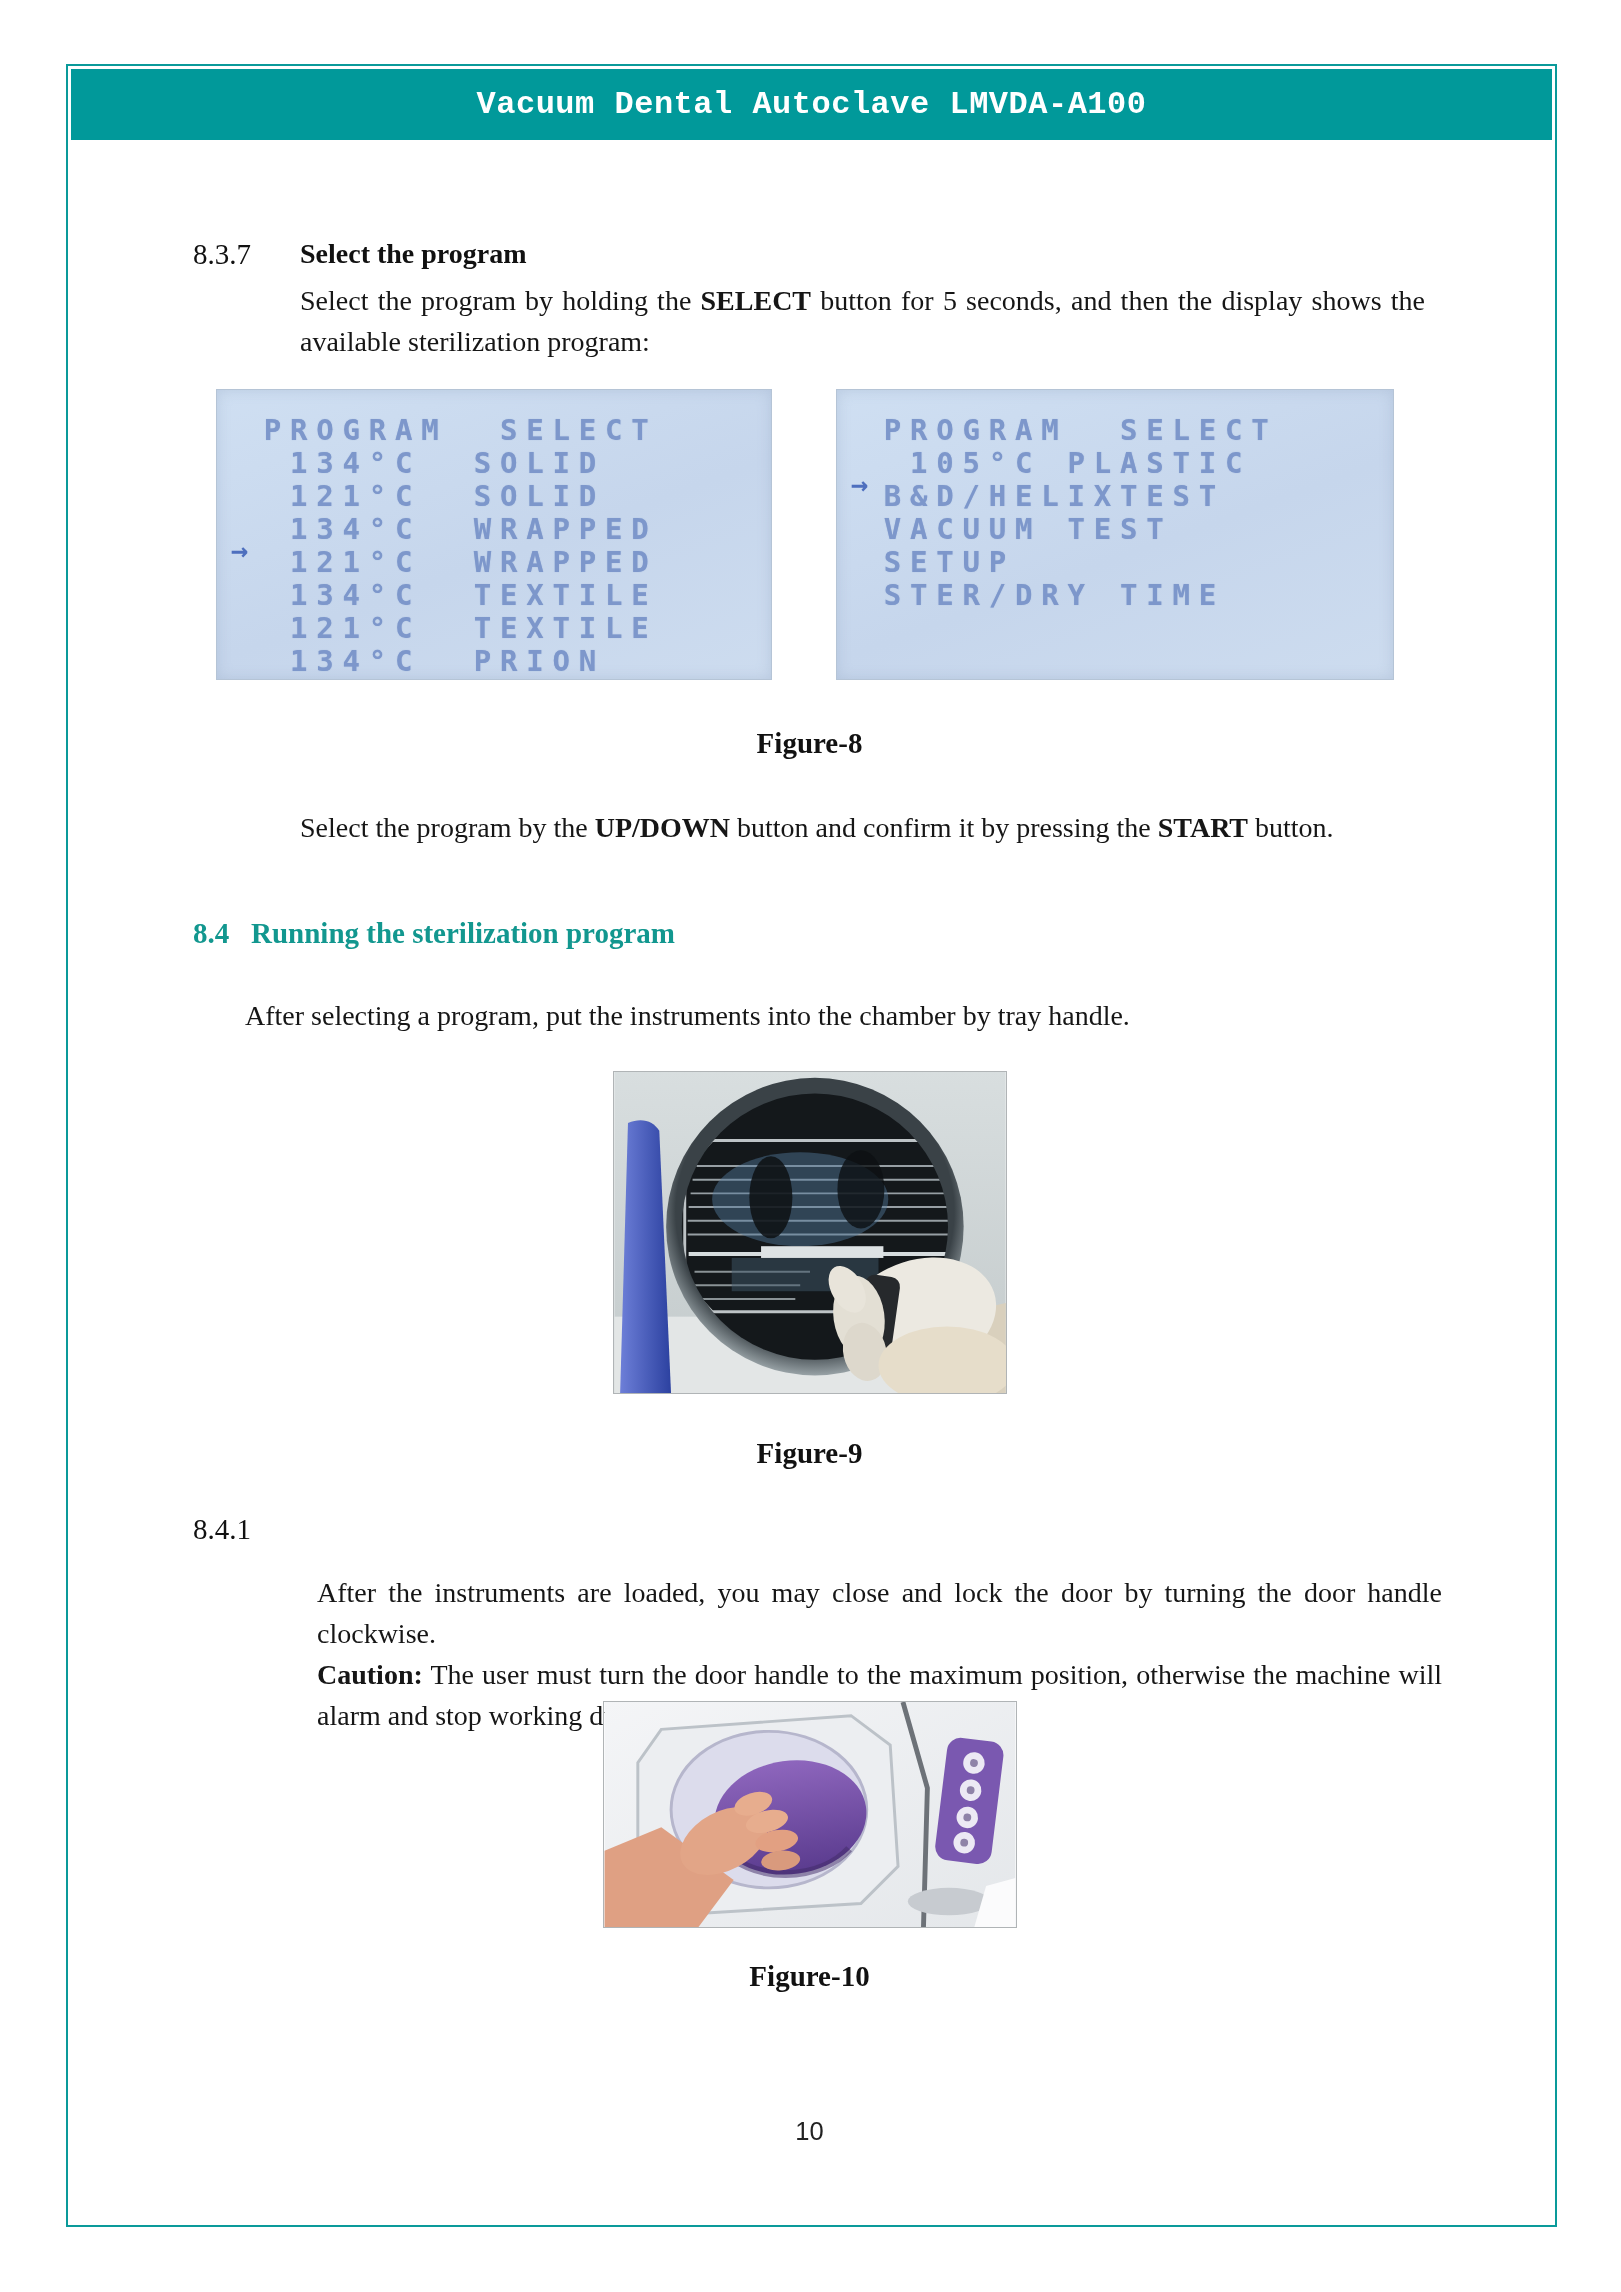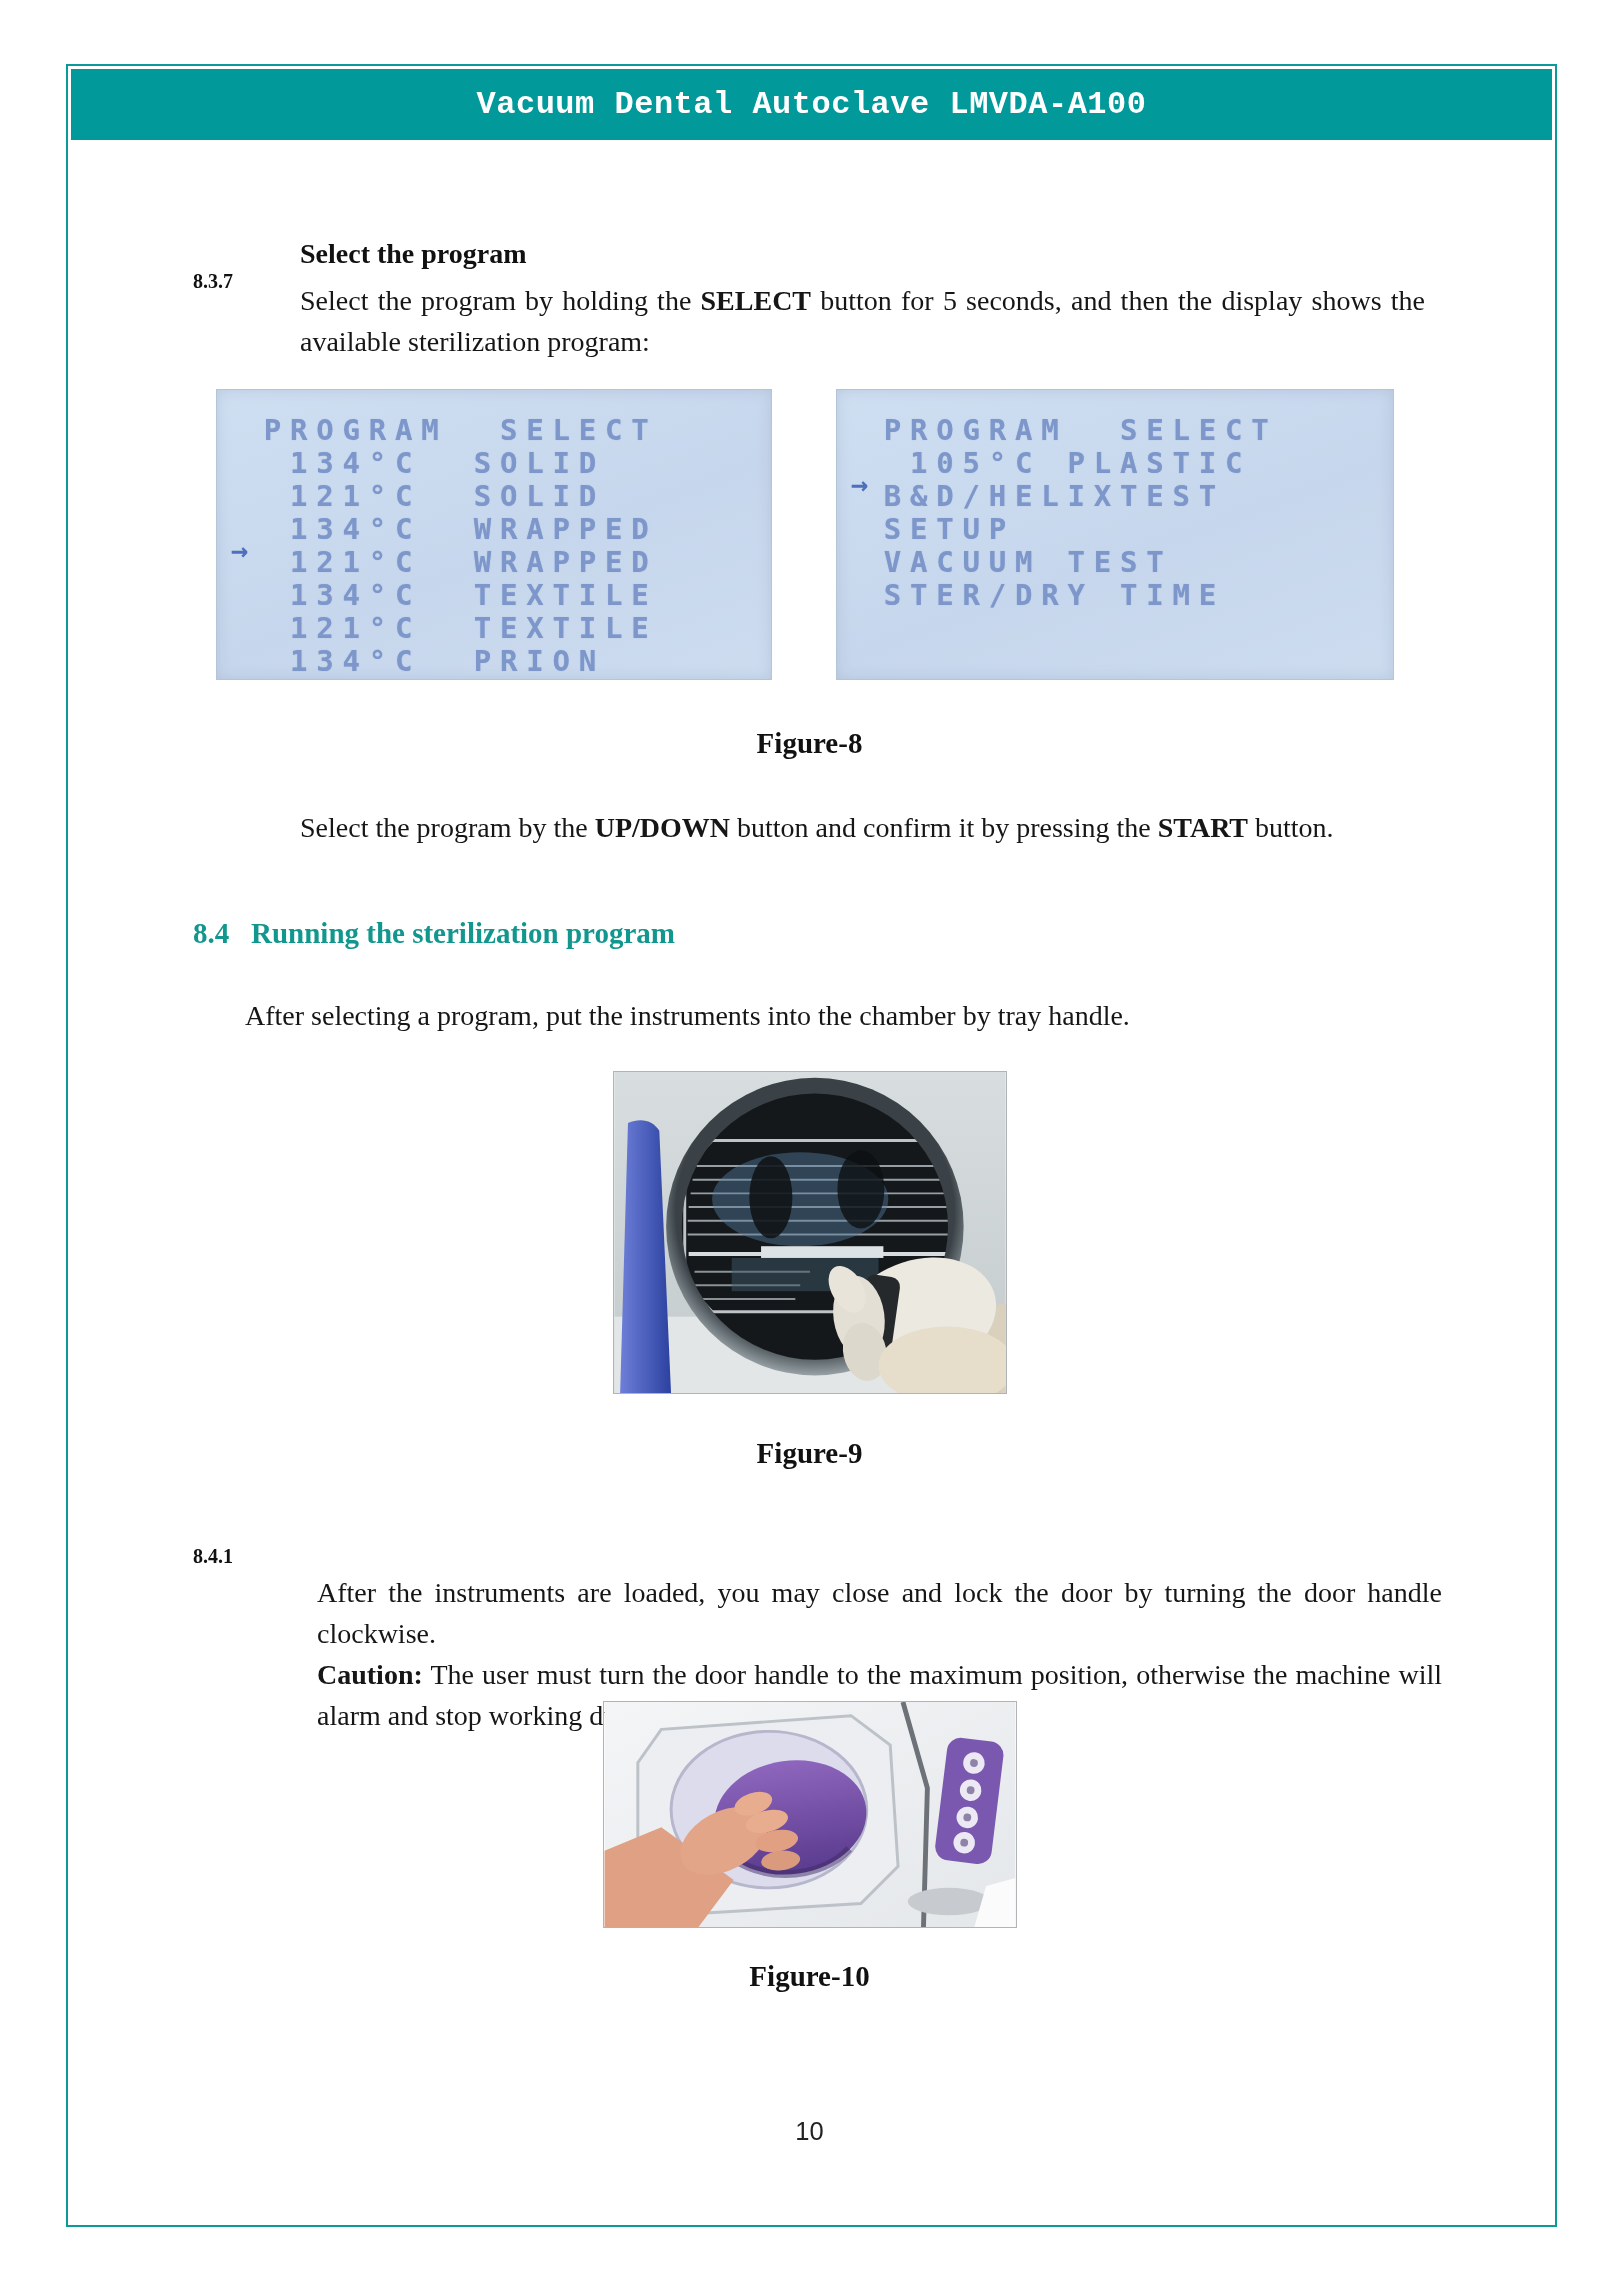--- a/index.html
+++ b/index.html
@@ -19,21 +19,21 @@
   .header-bar{
     position:absolute;left:2.9px;top:2.9px;right:2.9px;height:71px;
     background:#01999a;
     display:flex;align-items:center;justify-content:center;
   }
   .header-title{
     color:#ffffff;font-weight:bold;font-size:32px;letter-spacing:0.5px;
     font-family:Liberation Mono, monospace;
   }
   .abs{position:absolute;}
-  .num-col{font-weight:bold;font-size:20px;margin-top:32px;}
+  .num-col{font-weight:normal;font-size:29px;}
   .h-black{font-weight:bold;font-size:28px;color:#111;}
   .h-teal{font-weight:bold;font-size:29px;color:#12978f;}
   .para{
     font-size:28px;line-height:41px;text-align:justify;color:#161616;
     white-space:pre-wrap;
   }
   .para-plain{font-size:28px;line-height:41px;color:#161616;}
   .caption{
     position:absolute;left:66px;width:1487px;text-align:center;
     font-weight:bold;font-size:29px;color:#111;
@@ -124,25 +124,25 @@
       <div class="lcd-line">
         <span class="lcd-prefix"></span>
         <span class="lcd-text"> 105°C PLASTIC</span>
       </div>
       <div class="lcd-line">
         <span class="lcd-prefix">→</span>
         <span class="lcd-text">B&amp;D/HELIXTEST</span>
       </div>
       <div class="lcd-line">
         <span class="lcd-prefix"></span>
+        <span class="lcd-text">VACUUM TEST</span>
+      </div>
+      <div class="lcd-line">
+        <span class="lcd-prefix"></span>
         <span class="lcd-text">SETUP</span>
-      </div>
-      <div class="lcd-line">
-        <span class="lcd-prefix"></span>
-        <span class="lcd-text">VACUUM TEST</span>
       </div>
       <div class="lcd-line">
         <span class="lcd-prefix"></span>
         <span class="lcd-text">STER/DRY TIME</span>
       </div>
     </div>
 
   <div class="caption" style="top:727px;">Figure-8</div>
 
   <div class="abs para" style="left:300px;top:807px;width:1125px;"><span>Select the program by the </span><span style="font-weight: bold;">UP/DOWN</span><span> button and confirm it by pressing the </span><span style="font-weight: bold;">START</span><span> button.</span></div>

